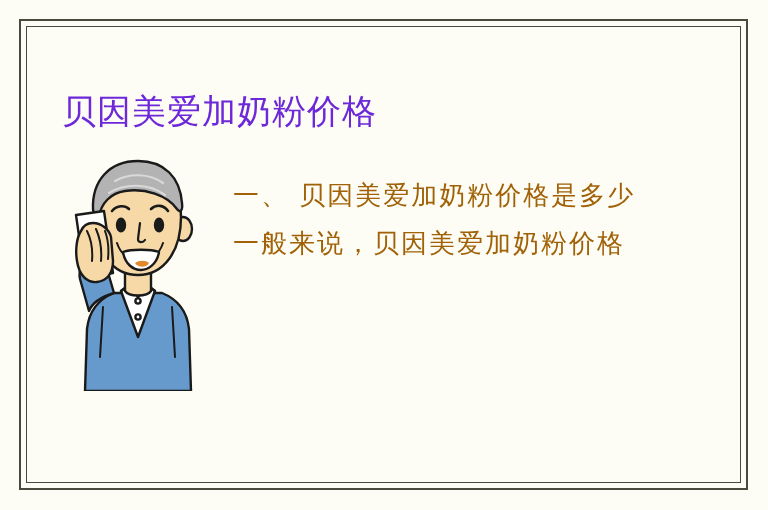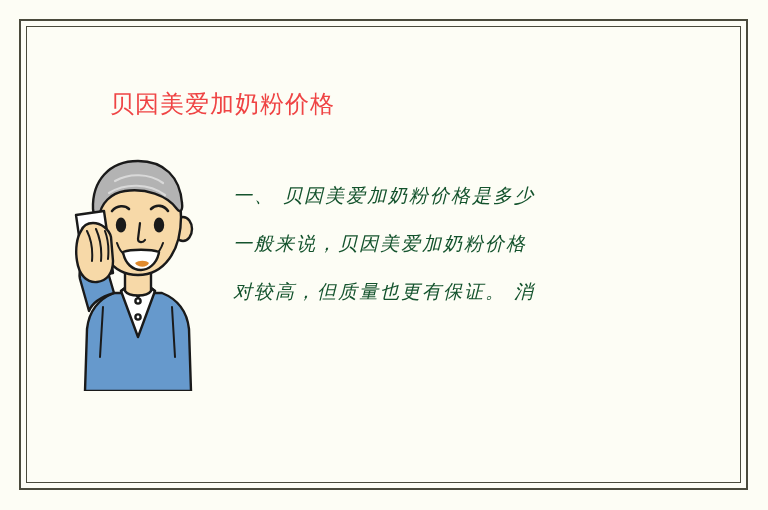--- a/index.html
+++ b/index.html
@@ -35,27 +35,26 @@
     border: 1px solid #4a4a3c;
     box-sizing: border-box;
     pointer-events: none;
   }
 
   
   #page-title {
     position: absolute;
     left: 41px;
     top: 45px;
-    font-size: 24px;
+    font-size: 34px;
     line-height: 44px;
     letter-spacing: 1px;
-    color: #ef4444;
+    color: #6d28d9;
     font-weight: 400;
     white-space: nowrap;
-    margin-left: 48px;
   }
 
   
   #content-row {
     position: absolute;
     left: 0;
     top: 112px;
     width: 725px;
     height: 352px;
   }
@@ -75,27 +74,26 @@
 
   
   #article-body {
     position: absolute;
     left: 212px;
     top: 38px;
     width: 430px;
   }
   .body-line {
     font-family: "DejaVu Serif", "Liberation Serif", serif;
-    font-size: 19px;
+    font-size: 26px;
     line-height: 48px;
     height: 48px;
-    color: #14532d;
+    color: #a16207;
     letter-spacing: 2.0px;
     white-space: nowrap;
-    font-style: italic;
   }
 </style>
 </head>
 <body>
 
 <div id="article-card">
 
   <div id="frame-inner"></div>
 
   <h1 id="page-title">贝因美爱加奶粉价格</h1>
@@ -201,17 +199,16 @@
             </g>
           </g>
 
         </g>
       </svg>
     </div>
 
     <div id="article-body">
       <div class="body-line">一、 贝因美爱加奶粉价格是多少</div>
       <div class="body-line">一般来说，贝因美爱加奶粉价格</div>
-      <div class="body-line">对较高，但质量也更有保证。 消</div>
     </div>
 
   </div>
 </div>
 
 </body></html>

